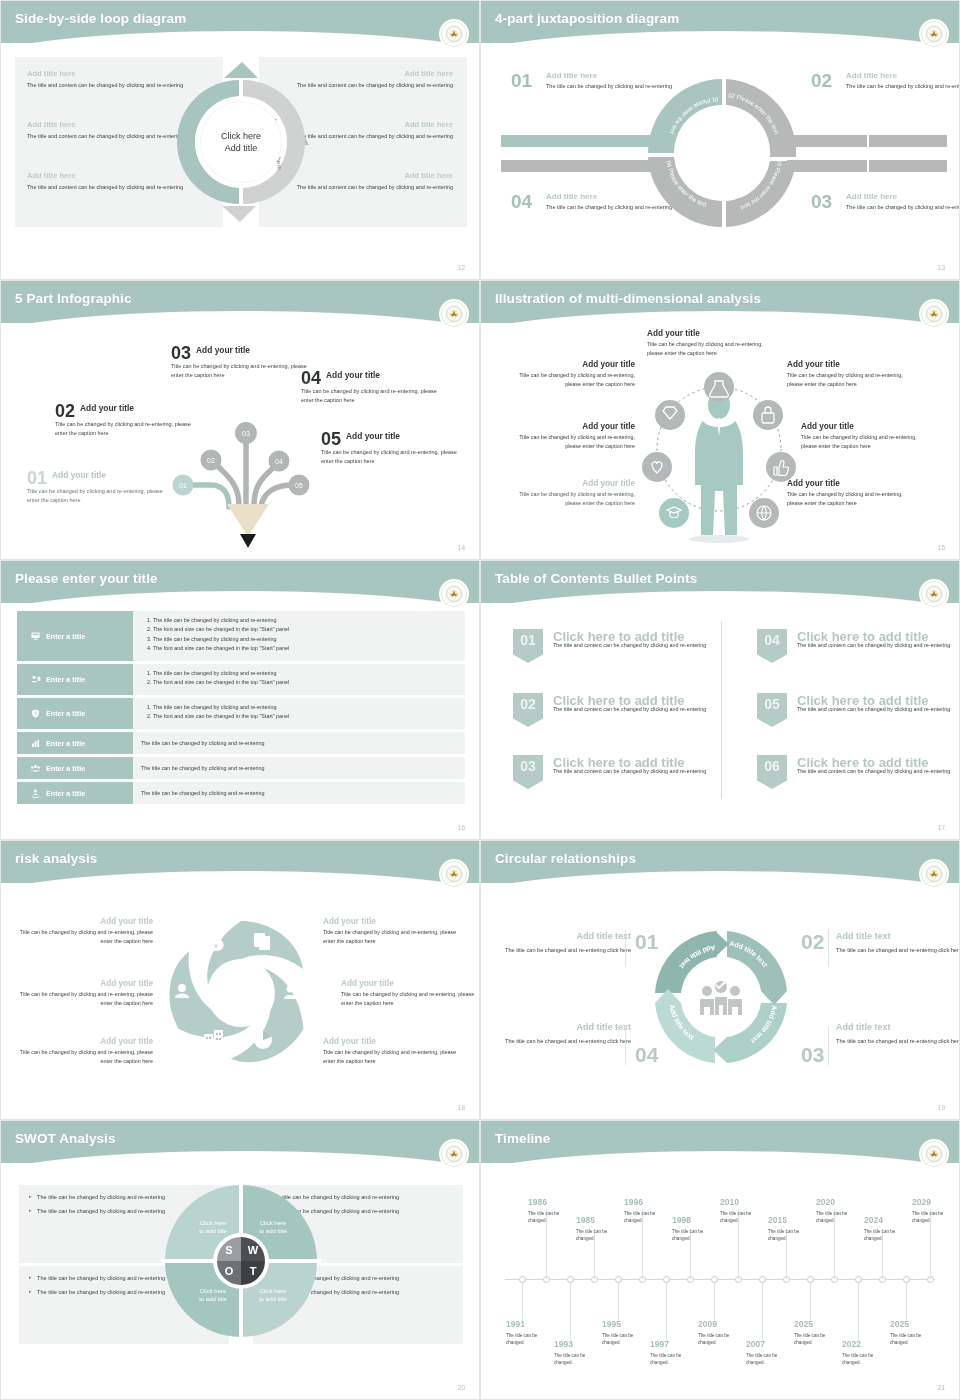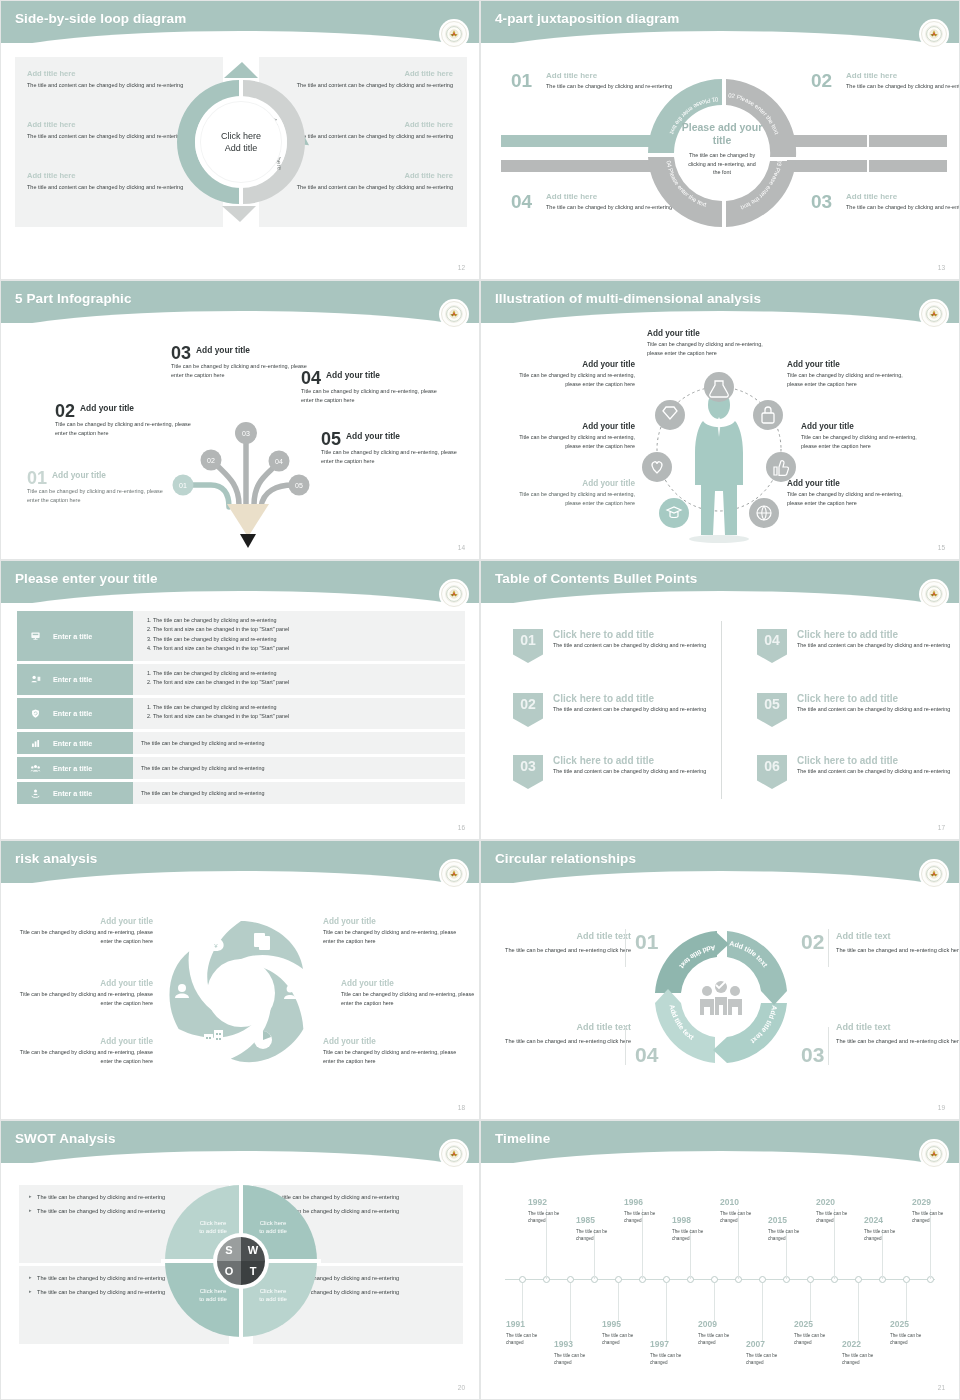--- a/index.html
+++ b/index.html
@@ -62,32 +62,32 @@
   .s4-blk { position:absolute; width:118px; }
   .s4-blk .t { font-size:8.2px; font-weight:bold; color:#2f3536; }
   .s4-blk .c { font-size:5.4px; color:#3e4445; line-height:1.6; margin-top:2px;}
   .s4-blk.r { text-align:left; }
   .s4-blk.l { text-align:right; }
   .s4-blk.light .t { color:#b6c8c3; }
   .s4-blk.light .c { color:#55605e; }
 
   
   .s5-row { position:absolute; left:16px; width:448px; display:flex; }
-  .s5-tag { width:116px; background:#a9c5bf; color:#fff; display:flex; align-items:center; gap:12px; padding-left:13px;
+  .s5-tag { width:116px; background:#a9c5bf; color:#fff; display:flex; align-items:center; gap:5px; padding-left:13px;
             font-size:7.2px; font-weight:bold; }
   .s5-cell { flex:1; background:#f1f2f2; padding:5px 8px; }
   .s5-cell li { font-size:5.4px; color:#3e4445; line-height:1.72; margin-left:12px; }
   .s5-cell .plain { font-size:5.4px; color:#3e4445; }
 
   
   .s6-item { position:absolute; width:200px; }
   .s6-badge { position:absolute; left:0; top:0; width:30px; height:34px; background:#b5cbc6; color:#eef3f2;
      font-size:14px; font-weight:bold; display:flex; align-items:flex-start; justify-content:center; padding-top:3px;
      clip-path:polygon(0 0,100% 0,100% 75%,50% 100%,0 75%); }
-  .s6-item .t { position:absolute; left:40px; top:0; font-size:10px; font-weight:bold; color:#b5c7c3; }
+  .s6-item .t { position:absolute; left:40px; top:0; font-size:13px; font-weight:bold; color:#b5c7c3; }
   .s6-item .c { position:absolute; left:40px; top:12px; font-size:5.4px; color:#3e4445; line-height:1.65; width:158px;}
   .s6-div { position:absolute; left:240px; top:14px; width:1px; height:178px; background:#d9dddc; }
 
   
   .s7-blk { position:absolute; width:140px; }
   .s7-blk .t { font-size:8.2px; font-weight:bold; color:#b9cbc6; }
   .s7-blk .c { font-size:5.4px; color:#3e4445; line-height:1.6; margin-top:2px; }
   .s7-blk.l { text-align:right; }
   .s7-blk.r { text-align:left; }
 
@@ -257,24 +257,20 @@
             <path id="a1" d="M75,30 A56,56 0 0 0 19,86"></path>
             <path id="a2" d="M79,30 A56,56 0 0 1 131,82"></path>
             <path id="a3" d="M131,90 A56,56 0 0 1 79,142"></path>
             <path id="a4" d="M19,90 A56,56 0 0 0 71,142"></path>
           </defs>
           <text font-size="6" fill="#ffffff" font-family="Liberation Sans, sans-serif"><textPath href="#a1" startOffset="4">01 Please enter the text</textPath></text>
           <text font-size="6" fill="#ffffff" font-family="Liberation Sans, sans-serif"><textPath href="#a2" startOffset="2">02 Please enter the text</textPath></text>
           <text font-size="6" fill="#ffffff" font-family="Liberation Sans, sans-serif"><textPath href="#a3" startOffset="2">03 Please enter the text</textPath></text>
           <text font-size="6" fill="#ffffff" font-family="Liberation Sans, sans-serif"><textPath href="#a4" startOffset="4">04 Please enter the text</textPath></text>
         </svg>
-        <div class="s2-core">
-          <div class="ttl">Please add your title</div>
-          <div class="sub">The title can be changed by clicking and re-entering, and the font</div>
-        </div>
       </div>
     </div>
     <div class="pagenum">13</div>
   </div>
 
   <div class="slide">
     <div class="band"></div>
     <div class="band-curve2"></div>
     <div class="stitle">5 Part Infographic</div>
     <div class="logo">
@@ -964,21 +960,21 @@
       <div class="tl-stem" style="left:89px; top:116px; height:58px;"></div>
       <div class="tl-stem" style="left:137px; top:116px; height:38px;"></div>
       <div class="tl-stem" style="left:185px; top:116px; height:58px;"></div>
       <div class="tl-stem" style="left:233px; top:116px; height:38px;"></div>
       <div class="tl-stem" style="left:281px; top:116px; height:58px;"></div>
       <div class="tl-stem" style="left:329px; top:116px; height:38px;"></div>
       <div class="tl-stem" style="left:377px; top:116px; height:58px;"></div>
       <div class="tl-stem" style="left:425px; top:116px; height:38px;"></div>
 
       <div>
-        <div class="tl-year" style="left:47px; top:30px;">1992</div>
+        <div class="tl-year" style="left:47px; top:30px;">1986</div>
         <div class="tl-desc" style="left:47px; top:44px;">The title can be changed</div>
       </div>
       <div>
         <div class="tl-year" style="left:95px; top:48px;">1985</div>
         <div class="tl-desc" style="left:95px; top:62px;">The title can be changed</div>
       </div>
       <div>
         <div class="tl-year" style="left:143px; top:30px;">1996</div>
         <div class="tl-desc" style="left:143px; top:44px;">The title can be changed</div>
       </div>

